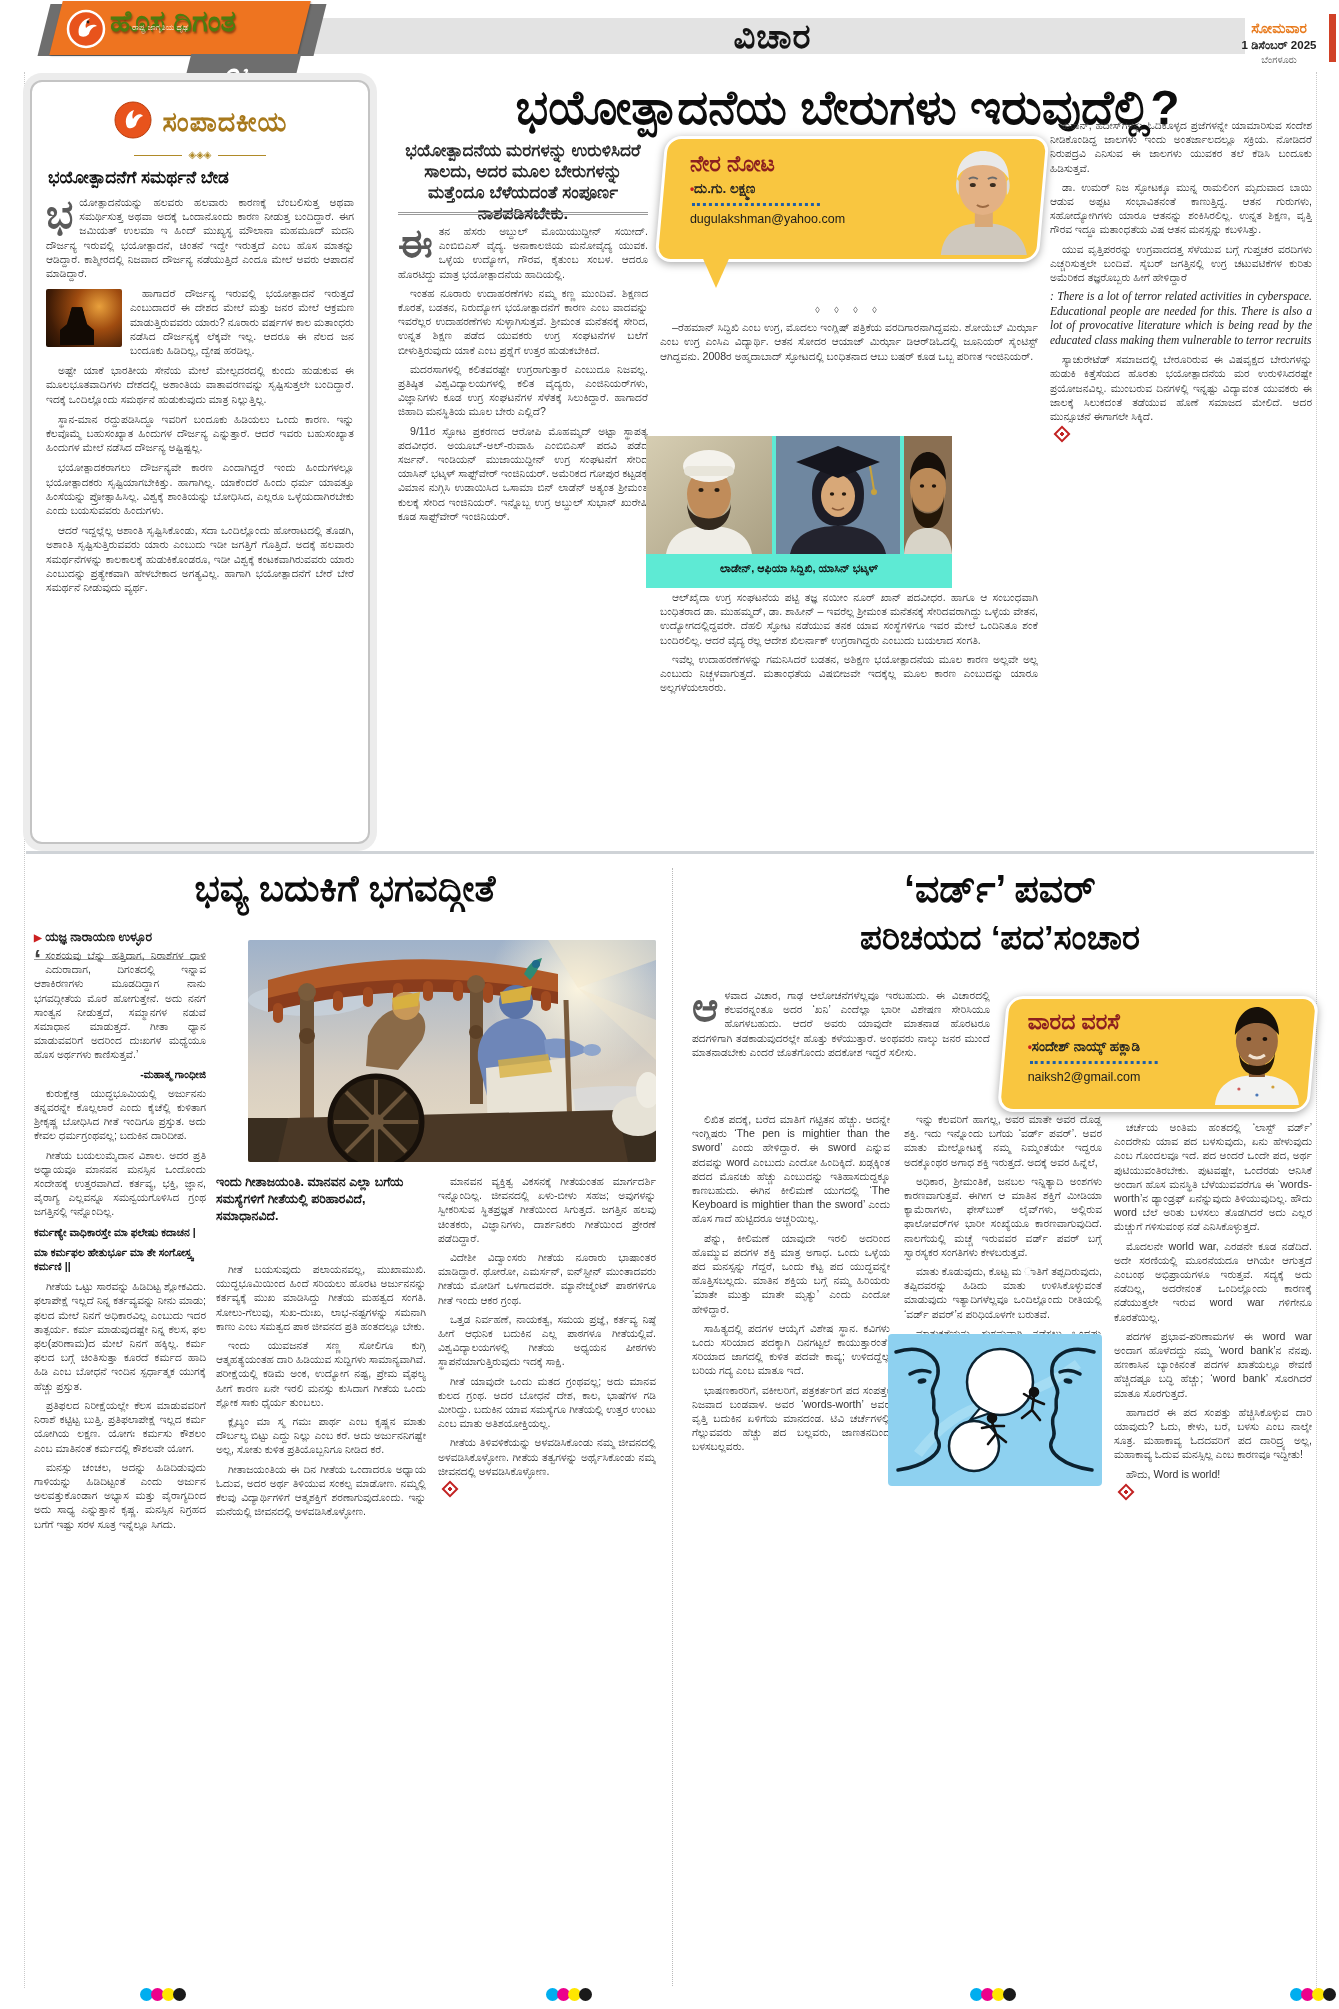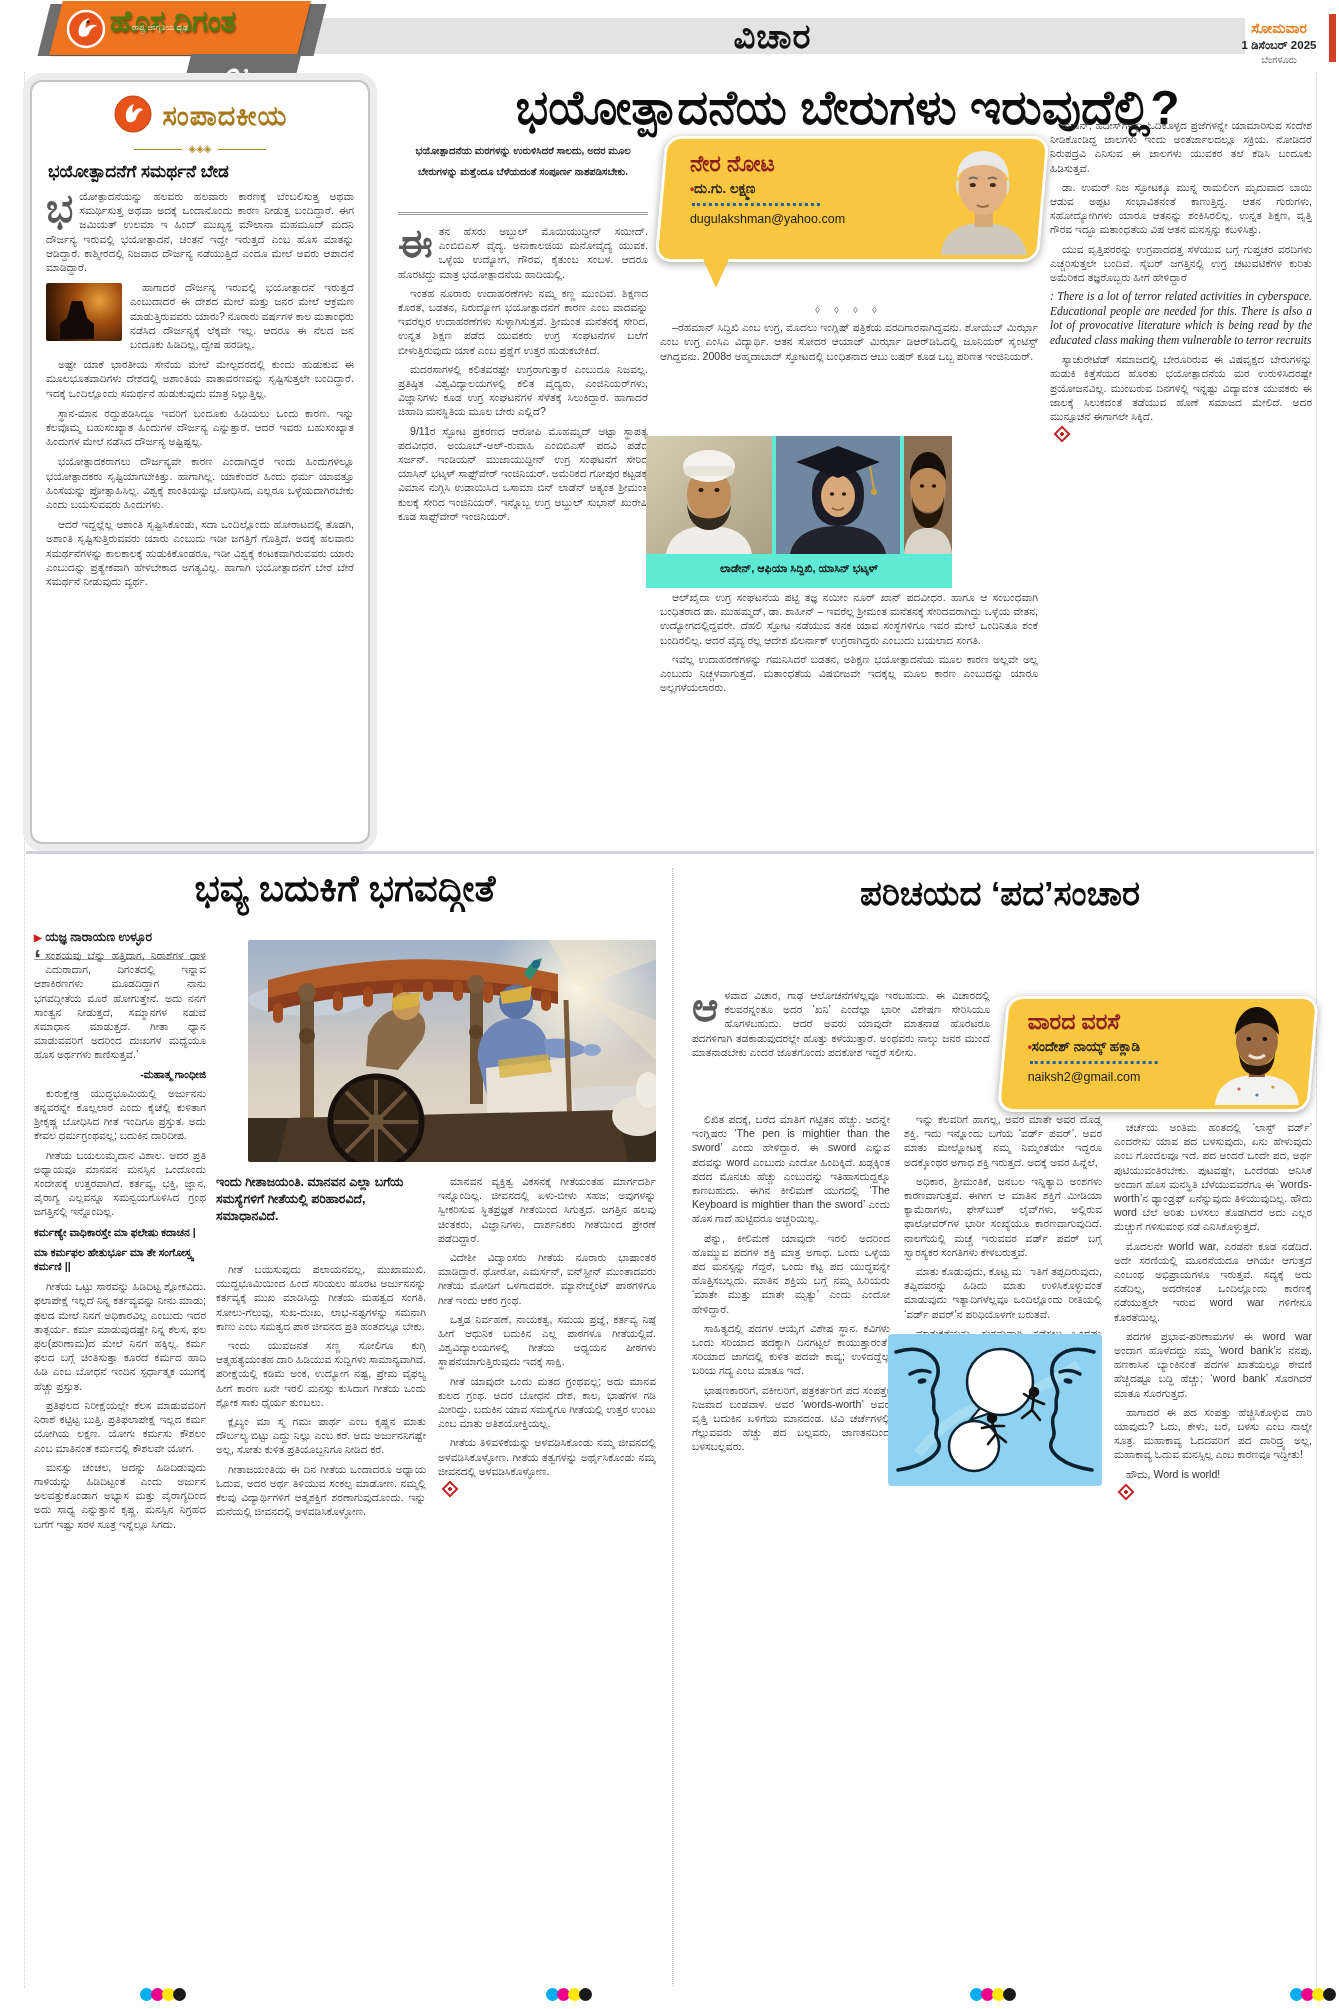--- a/index.html
+++ b/index.html
@@ -23,40 +23,40 @@
   .city{font-size:9.5px;color:#555;margin-top:2px;}
   .red-bar{position:absolute;left:1329px;top:14px;width:7px;height:48px;background:#d14127;}
   
   .vrule-left{position:absolute;left:24px;top:72px;width:0;height:1916px;border-left:1px dotted #c9c9c9;}
   .vrule-right{position:absolute;left:1316px;top:72px;width:0;height:1916px;border-right:1px dotted #c9c9c9;}
   .hdiv{position:absolute;left:26px;top:851px;width:1288px;height:3px;background:#cfd3d7;}
   .vdiv-bottom{position:absolute;left:672px;top:868px;width:0;height:1118px;border-left:1px dotted #b9b9b9;}
   
   .editorial{position:absolute;left:30px;top:80px;width:340px;height:764px;background:#fff;
              border:2px solid #c4c4c4;border-radius:12px;box-shadow:0 0 0 7px #ececec;padding:10px 14px;box-sizing:border-box;}
-  .ed-head{display:flex;align-items:center;justify-content:center;gap:10px;margin-top:2px;}
+  .ed-head{display:flex;align-items:center;justify-content:center;gap:10px;margin-top:8px;}
   .ed-label{font-size:27px;font-weight:800;color:#a8791c;letter-spacing:1px;}
   .ed-divider{display:flex;align-items:center;justify-content:center;gap:6px;margin:6px 0 8px 0;}
   .ed-divider .line{width:48px;border-top:1px solid #b08a28;}
   .ed-divider .dia{color:#b08a28;font-size:10px;line-height:10px;}
   .ed-headline{font-size:17px;font-weight:800;color:#101010;margin:2px 0 7px 2px;}
   .ed-body{font-size:10.6px;line-height:14.2px;text-align:justify;color:#333;height:630px;overflow:hidden;}
   .ed-body p{margin:0 0 6px 0;text-indent:12px;}
   .ed-body p.first{text-indent:0;}
   .dropcap{float:left;font-size:40px;line-height:34px;font-weight:800;color:#5a5a5a;padding:2px 6px 0 0;}
   .ed-photo{float:left;width:76px;height:58px;margin:3px 8px 3px 0;border-radius:2px;
             background:radial-gradient(circle at 70% 30%,#e8a03c 0%,#a04c10 35%,#401c06 75%,#1d0e04 100%);}
   .ed-photo .sil{position:relative;top:18px;left:14px;width:34px;height:38px;
             background:radial-gradient(ellipse at 50% 20%, #120a04 30%, transparent 31%),
                        linear-gradient(#120a04,#120a04);clip-path:polygon(35% 0,65% 0,80% 45%,100% 60%,100% 100%,0 100%,0 60%,20% 45%);}
   
   .main-headline{position:absolute;left:385px;top:80px;width:925px;text-align:center;
                  font-size:48px;font-weight:800;color:#0d0d0d;letter-spacing:0;}
   .deck{position:absolute;left:398px;top:140px;width:250px;text-align:center;
-        font-size:10px;line-height:21px;font-weight:700;color:#2a2a2a;}
+        font-size:17px;line-height:21px;font-weight:700;color:#2a2a2a;}
   .deck-rule{position:absolute;left:398px;top:212px;width:250px;border-top:3px double #9a9a9a;}
   .author-box{position:absolute;background:#f9c640;border:3px solid #fff;border-radius:16px;
               box-shadow:0 2px 8px rgba(0,0,0,.35);transform:skewX(-5deg);}
   .ab1{left:660px;top:136px;width:378px;height:120px;}
   .ab-tail{position:absolute;width:0;height:0;border-left:16px solid transparent;border-right:16px solid transparent;
            border-top:36px solid #f9c640;}
   .ab1-tail{left:700px;top:252px;}
   .ab-inner{position:absolute;left:26px;top:12px;transform:skewX(5deg);}
   .ab-col{font-size:22px;font-weight:800;color:#8b1f1f;}
   .ab-author{font-size:13.5px;font-weight:800;color:#222;margin-top:4px;}
@@ -365,20 +365,21 @@
   </div>
   <div class="col g-col2">
     <span><p>ಗೀತೆ ಬಯಸುವುದು ಪಲಾಯನವಲ್ಲ, ಮುಖಾಮುಖಿ. ಯುದ್ಧಭೂಮಿಯಿಂದ ಹಿಂದೆ ಸರಿಯಲು ಹೊರಟ ಅರ್ಜುನನನ್ನು ಕರ್ತವ್ಯಕ್ಕೆ ಮುಖ ಮಾಡಿಸಿದ್ದು ಗೀತೆಯ ಮಹತ್ವದ ಸಂಗತಿ. ಸೋಲು-ಗೆಲುವು, ಸುಖ-ದುಃಖ, ಲಾಭ-ನಷ್ಟಗಳನ್ನು ಸಮನಾಗಿ ಕಾಣು ಎಂಬ ಸಮತ್ವದ ಪಾಠ ಜೀವನದ ಪ್ರತಿ ಹಂತದಲ್ಲೂ ಬೇಕು.</p><p>ಇಂದು ಯುವಜನತೆ ಸಣ್ಣ ಸೋಲಿಗೂ ಕುಗ್ಗಿ ಆತ್ಮಹತ್ಯೆಯಂತಹ ದಾರಿ ಹಿಡಿಯುವ ಸುದ್ದಿಗಳು ಸಾಮಾನ್ಯವಾಗಿವೆ. ಪರೀಕ್ಷೆಯಲ್ಲಿ ಕಡಿಮೆ ಅಂಕ, ಉದ್ಯೋಗ ನಷ್ಟ, ಪ್ರೇಮ ವೈಫಲ್ಯ ಹೀಗೆ ಕಾರಣ ಏನೇ ಇರಲಿ ಮನಸ್ಸು ಕುಸಿದಾಗ ಗೀತೆಯ ಒಂದು ಶ್ಲೋಕ ಸಾಕು ಧೈರ್ಯ ತುಂಬಲು.</p><p>ಕ್ಲೈಬ್ಯಂ ಮಾ ಸ್ಮ ಗಮಃ ಪಾರ್ಥ ಎಂಬ ಕೃಷ್ಣನ ಮಾತು ದೌರ್ಬಲ್ಯ ಬಿಟ್ಟು ಎದ್ದು ನಿಲ್ಲು ಎಂಬ ಕರೆ. ಅದು ಅರ್ಜುನನಿಗಷ್ಟೇ ಅಲ್ಲ, ಸೋತು ಕುಳಿತ ಪ್ರತಿಯೊಬ್ಬನಿಗೂ ನೀಡಿದ ಕರೆ.</p><p>ಗೀತಾಜಯಂತಿಯ ಈ ದಿನ ಗೀತೆಯ ಒಂದಾದರೂ ಅಧ್ಯಾಯ ಓದುವ, ಅದರ ಅರ್ಥ ತಿಳಿಯುವ ಸಂಕಲ್ಪ ಮಾಡೋಣ. ನಮ್ಮಲ್ಲಿ ಕೆಲವು ವಿದ್ಯಾರ್ಥಿಗಳಿಗೆ ಆತ್ಮಶಕ್ತಿಗೆ ಶರಣಾಗುವುದೊಂದು. ಇನ್ನು ಮನೆಯಲ್ಲಿ ಜೀವನದಲ್ಲಿ ಅಳವಡಿಸಿಕೊಳ್ಳೋಣ.</p></span>
   </div>
   <div class="col g-col3">
     <span><p>ಮಾನವನ ವ್ಯಕ್ತಿತ್ವ ವಿಕಸನಕ್ಕೆ ಗೀತೆಯಂತಹ ಮಾರ್ಗದರ್ಶಿ ಇನ್ನೊಂದಿಲ್ಲ. ಜೀವನದಲ್ಲಿ ಏಳು-ಬೀಳು ಸಹಜ; ಅವುಗಳನ್ನು ಸ್ವೀಕರಿಸುವ ಸ್ಥಿತಪ್ರಜ್ಞತೆ ಗೀತೆಯಿಂದ ಸಿಗುತ್ತದೆ. ಜಗತ್ತಿನ ಹಲವು ಚಿಂತಕರು, ವಿಜ್ಞಾನಿಗಳು, ದಾರ್ಶನಿಕರು ಗೀತೆಯಿಂದ ಪ್ರೇರಣೆ ಪಡೆದಿದ್ದಾರೆ.</p><p>ವಿದೇಶೀ ವಿದ್ವಾಂಸರು ಗೀತೆಯ ನೂರಾರು ಭಾಷಾಂತರ ಮಾಡಿದ್ದಾರೆ. ಥೋರೋ, ಎಮರ್ಸನ್, ಐನ್‌ಸ್ಟೀನ್ ಮುಂತಾದವರು ಗೀತೆಯ ಮೋಡಿಗೆ ಒಳಗಾದವರೇ. ಮ್ಯಾನೇಜ್ಮೆಂಟ್ ಪಾಠಗಳಿಗೂ ಗೀತೆ ಇಂದು ಆಕರ ಗ್ರಂಥ.</p><p>ಒತ್ತಡ ನಿರ್ವಹಣೆ, ನಾಯಕತ್ವ, ಸಮಯ ಪ್ರಜ್ಞೆ, ಕರ್ತವ್ಯ ನಿಷ್ಠೆ ಹೀಗೆ ಆಧುನಿಕ ಬದುಕಿನ ಎಲ್ಲ ಪಾಠಗಳೂ ಗೀತೆಯಲ್ಲಿವೆ. ವಿಶ್ವವಿದ್ಯಾಲಯಗಳಲ್ಲಿ ಗೀತೆಯ ಅಧ್ಯಯನ ಪೀಠಗಳು ಸ್ಥಾಪನೆಯಾಗುತ್ತಿರುವುದು ಇದಕ್ಕೆ ಸಾಕ್ಷಿ.</p><p>ಗೀತೆ ಯಾವುದೇ ಒಂದು ಮತದ ಗ್ರಂಥವಲ್ಲ; ಅದು ಮಾನವ ಕುಲದ ಗ್ರಂಥ. ಅದರ ಬೋಧನೆ ದೇಶ, ಕಾಲ, ಭಾಷೆಗಳ ಗಡಿ ಮೀರಿದ್ದು. ಬದುಕಿನ ಯಾವ ಸಮಸ್ಯೆಗೂ ಗೀತೆಯಲ್ಲಿ ಉತ್ತರ ಉಂಟು ಎಂಬ ಮಾತು ಅತಿಶಯೋಕ್ತಿಯಲ್ಲ.</p><p>ಗೀತೆಯ ತಿಳಿವಳಿಕೆಯನ್ನು ಅಳವಡಿಸಿಕೊಂಡು ನಮ್ಮ ಜೀವನದಲ್ಲಿ ಅಳವಡಿಸಿಕೊಳ್ಳೋಣ. ಗೀತೆಯ ತತ್ವಗಳನ್ನು ಅರ್ಥೈಸಿಕೊಂಡು ನಮ್ಮ ಜೀವನದಲ್ಲಿ ಅಳವಡಿಸಿಕೊಳ್ಳೋಣ.</p></span>
     <span class="end-marker"></span>
   </div>
 
   <div class="w-headline">
+    <div class="w-h1">‘ವರ್ಡ್’ ಪವರ್</div>
     <div class="w-h2">ಪರಿಚಯದ ‘ಪದ’ಸಂಚಾರ</div>
   </div>
 
   <div class="w-open">
     <p class="first" style="margin:0;text-indent:0;">
       <span class="dropcap">ಆ</span><span>ಳವಾದ ವಿಚಾರ, ಗಾಢ ಆಲೋಚನೆಗಳೆಲ್ಲವೂ ಇರಬಹುದು. ಈ ವಿಚಾರದಲ್ಲಿ ಕೆಲವರನ್ನಂತೂ ಅದರ ‘ಖನಿ’ ಎಂದೆಲ್ಲಾ ಭಾರೀ ವಿಶೇಷಣ ಸೇರಿಸಿಯೂ ಹೊಗಳಬಹುದು. ಆದರೆ ಅವರು ಯಾವುದೇ ಮಾತನಾಡ ಹೊರಟರೂ ಪದಗಳಿಗಾಗಿ ತಡಕಾಡುವುದರಲ್ಲೇ ಹೊತ್ತು ಕಳೆಯುತ್ತಾರೆ. ಅಂಥವರು ನಾಲ್ಕು ಜನರ ಮುಂದೆ ಮಾತನಾಡಬೇಕು ಎಂದರೆ ಜೊತೆಗೊಂದು ಪದಕೋಶ ಇದ್ದರೆ ಸಲೀಸು.</span>
     </p>
   </div>
 
   <div class="author-box ab2">

